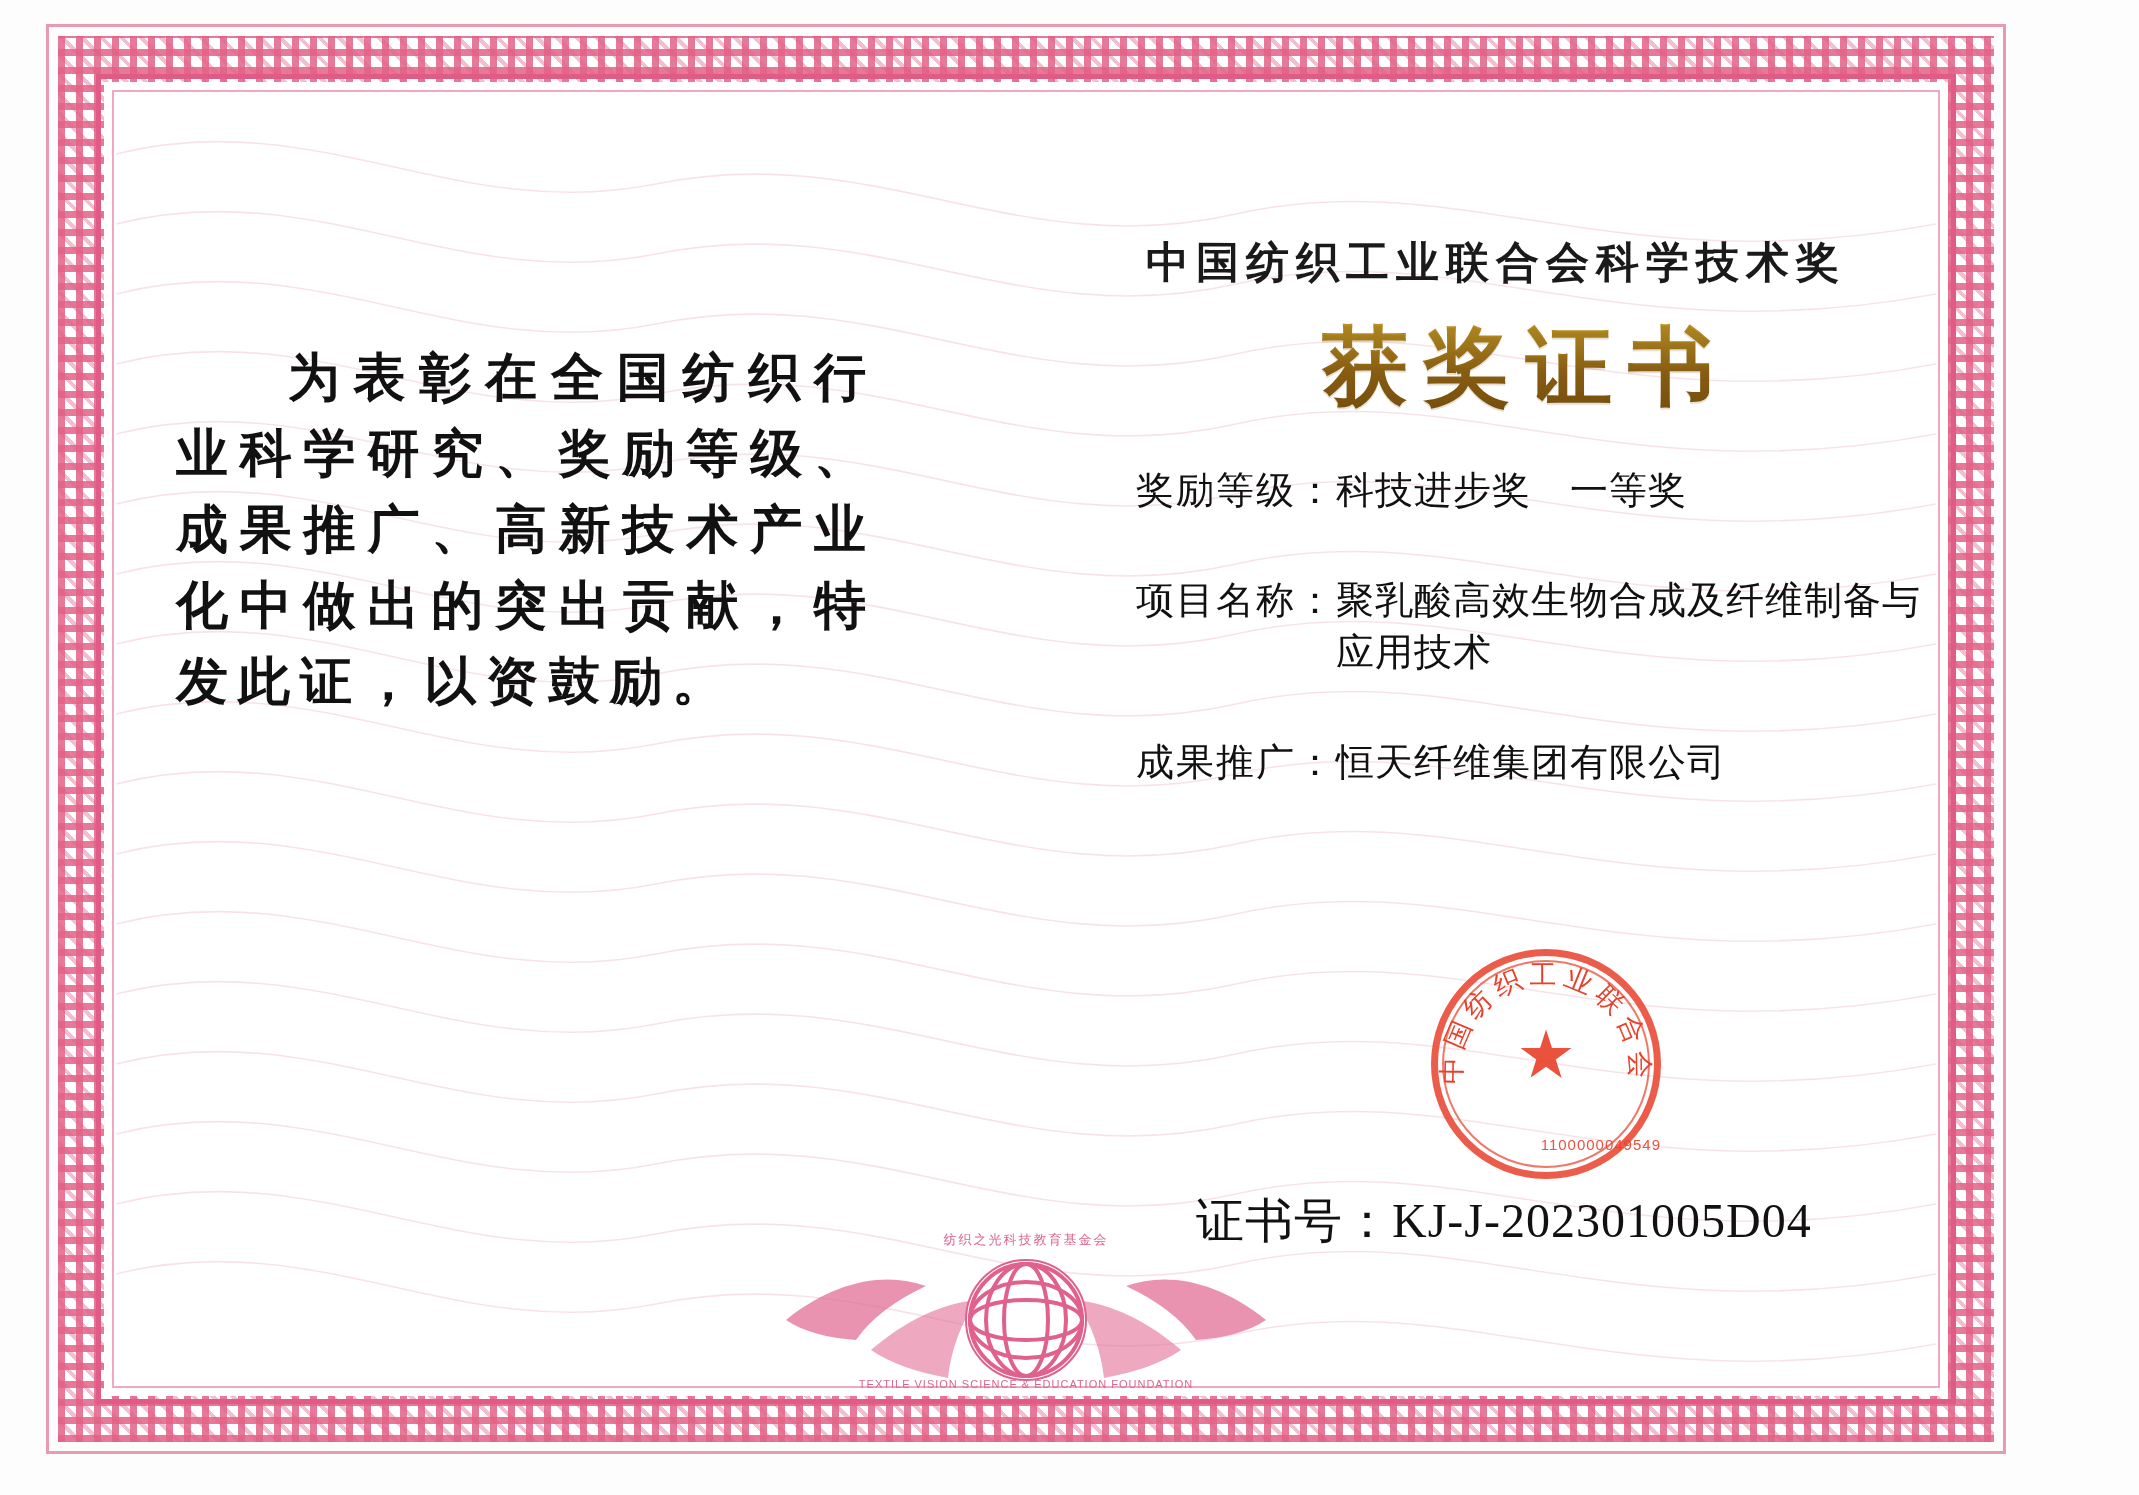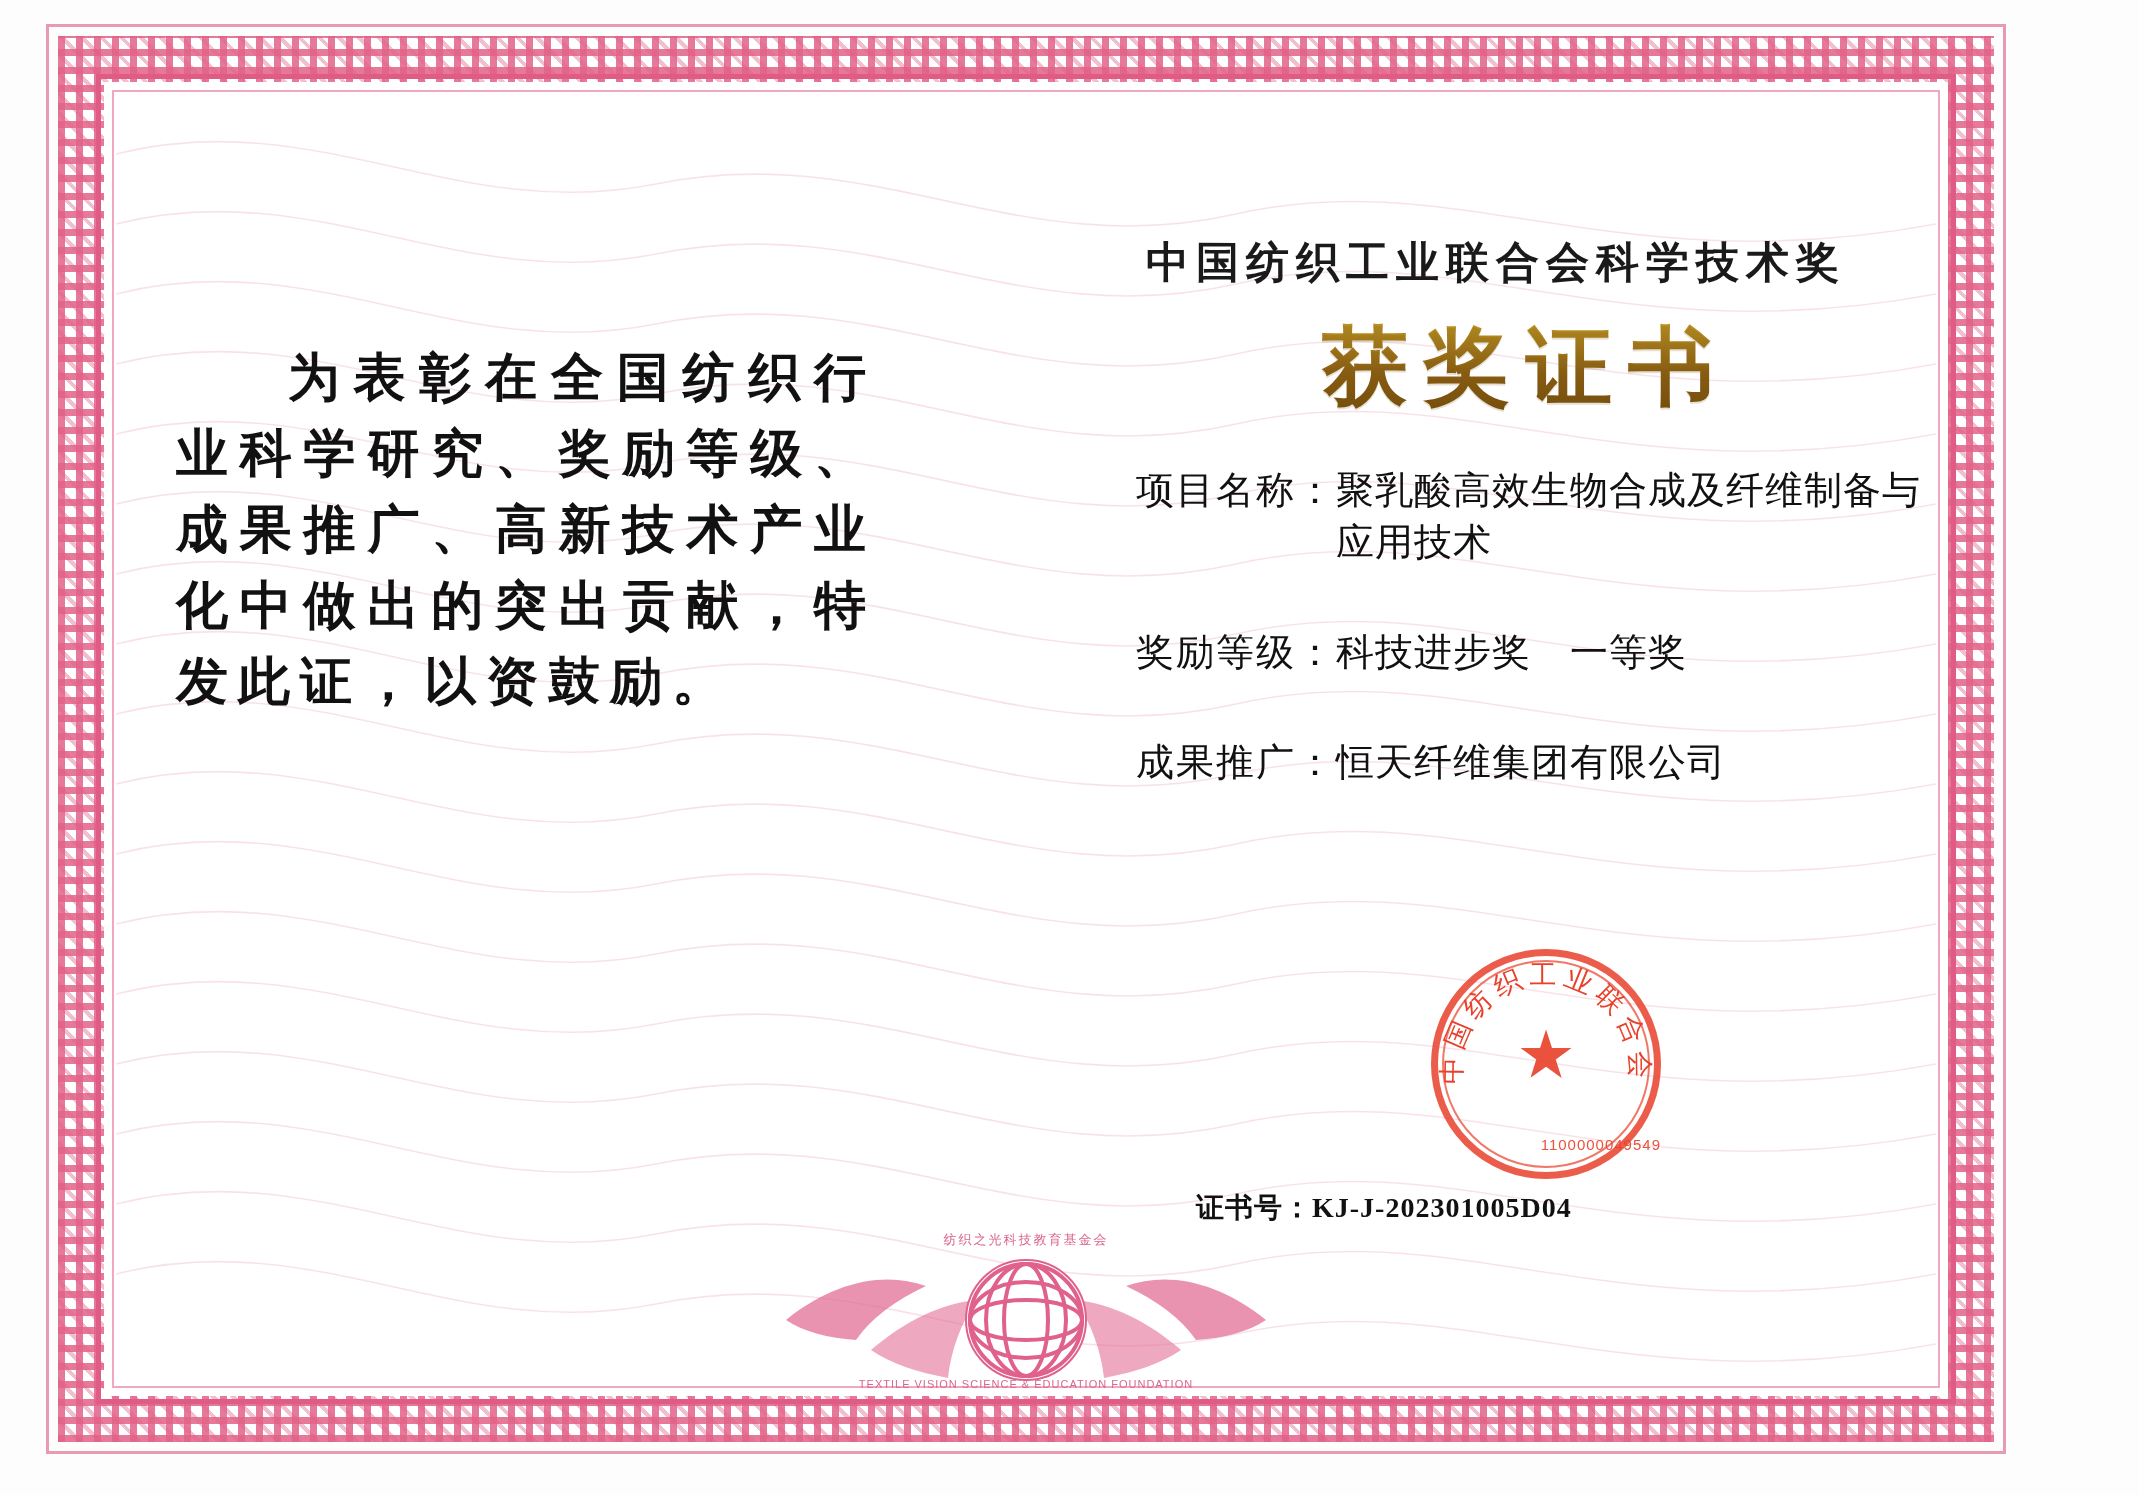--- a/index.html
+++ b/index.html
@@ -192,25 +192,25 @@
     letter-spacing: 10px;
     color: #111;
     font-family: "DejaVu Serif", "Liberation Serif", serif;
     white-space: nowrap;
   }
 
   .cert-no {
     position: absolute;
     left: 1080px;
     top: 1095px;
-    font-size: 28px;
+    font-size: 48px;
     color: #111;
     letter-spacing: 1px;
     font-family: "DejaVu Serif", "Liberation Serif", serif;
-    font-weight: 700;
+    font-weight: 400;
     white-space: nowrap;
   }
   .cert-no .num { font-family: "Liberation Serif", serif; }
 
   
   .seal {
     position: absolute;
     left: 1315px;
     top: 855px;
     width: 230px;
@@ -308,27 +308,27 @@
 
     <div class="title-org">中国纺织工业联合会科学技术奖</div>
 
     <div class="title-main">获奖证书</div>
 
     <div class="citation"><span class="indent"></span><span>为表彰在全国纺织行业科学研究、奖励等级、成果推广、高新技术产业化中做出的突出贡献，特发此证，以资鼓励。</span></div>
 
     <div class="fields">
 
       <div class="field-row">
+        <div class="field-label">奖励等级：</div>
+        <div class="field-value">科技进步奖　一等奖</div>
+      </div>
+
+      <div class="field-row">
         <div class="field-label">项目名称：</div>
         <div class="field-value">聚乳酸高效生物合成及纤维制备与应用技术</div>
-      </div>
-
-      <div class="field-row">
-        <div class="field-label">奖励等级：</div>
-        <div class="field-value">科技进步奖　一等奖</div>
       </div>
 
       <div class="field-row">
         <div class="field-label">成果推广：</div>
         <div class="field-value">恒天纤维集团有限公司</div>
       </div>
 
     </div>
 
 

